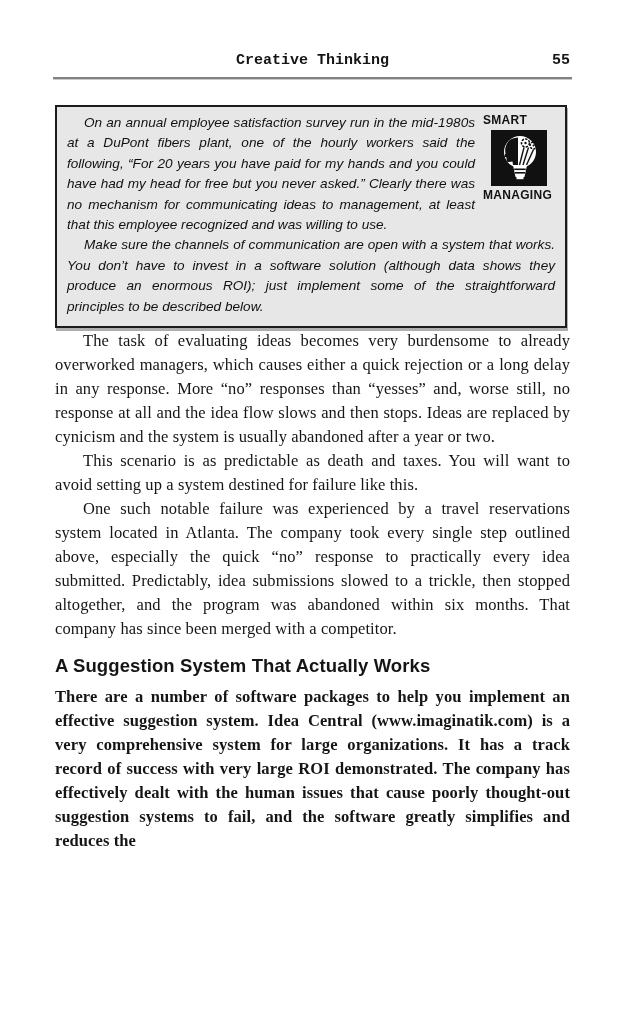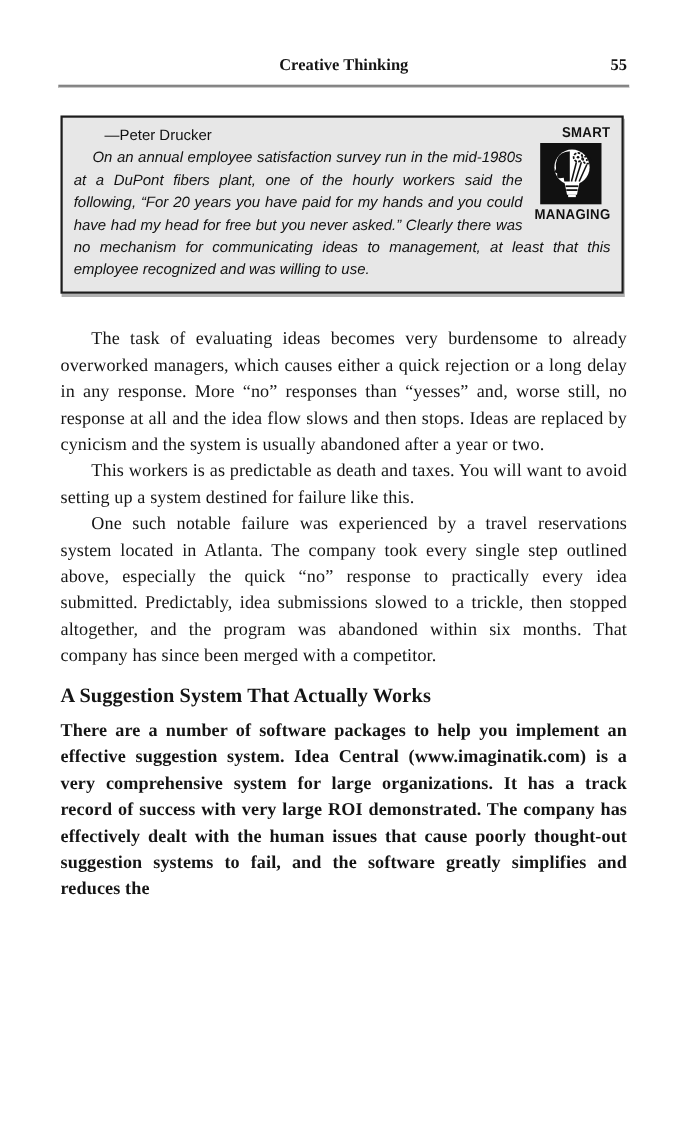--- a/index.html
+++ b/index.html
@@ -14,21 +14,21 @@
     position: relative;
     box-sizing: border-box;
     width: 626px; height: 1024px;
     padding: 52px 56px 0 55px;
     background: #ffffff;
   }
   
   .running-head {
     position: relative;
     height: 22px;
-    font-family: Liberation Serif, serif;
+    font-family: Liberation Mono, monospace;
     font-weight: 700;
     font-size: 15px;
   }
   .running-head .rh-title {
     position: absolute; left: 50%; transform: translateX(-50%);
     top: 0; white-space: nowrap;
   }
   .running-head .rh-pagenum { position: absolute; right: 0; top: 0; }
   .head-rule {
     height: 2px; background: #828282;
@@ -46,21 +46,21 @@
     padding: 6px 10px 9px 10px;
     font-family: "Liberation Sans", sans-serif;
     font-size: 13.6px;
     line-height: 20.4px;
     color: #111;
   }
   .icon-block {
     float: right;
     width: 72px;
     margin: 0 0 2px 8px;
-    text-align: right;
+    text-align: left;
     font-weight: 700;
   }
   .icon-label {
     font-family: "Liberation Sans", sans-serif;
     font-size: 12px; letter-spacing: .3px;
     line-height: 15px;
     transform: scaleY(1.08);
   }
   .bulb-icon-frame { width: 56px; height: 56px; margin: 2px auto 2px; }
   .box-title {
@@ -71,30 +71,30 @@
     text-align: center;
     line-height: 21px;
     margin-bottom: 2px;
     transform-origin: left top;
   }
   .box-p { margin: 0; text-align: justify; }
   .box-p.indent { text-indent: 17px; font-style: italic; }
   .box-attribution { margin: 0; padding-left: 28px; }
   
   .body-copy {
-    margin-top: 29px;
+    margin-top: 1px;
     font-family: "Liberation Serif", serif;
     font-size: 16.5px;
     line-height: 24px;
     text-align: justify;
     letter-spacing: .1px;
   }
   .body-p { margin: 0; text-indent: 28px; }
   .section-heading {
-    font-family: Liberation Serif, serif;
+    font-family: Liberation Sans, sans-serif;
     font-weight: 700;
     font-size: 18.5px;
     line-height: 24px;
     margin: 13px 0 7px 0;
     text-align: left;
   }
   .section-p { margin: 0; text-indent: 0; font-weight: bold; }
 </style>
 </head>
 <body>
@@ -130,26 +130,26 @@
           <circle cx="42.5" cy="15.5" r="1" fill="#111"></circle>
 
           <path d="M33 17.5 L28.5 35" stroke="#111" stroke-width="1.4" fill="none"></path>
           <path d="M37.5 17.5 L32 35" stroke="#111" stroke-width="1.4" fill="none"></path>
           <path d="M42.5 19.5 L35.5 35" stroke="#111" stroke-width="1.4" fill="none"></path>
         </svg>
       </div>
       <div class="icon-label">MANAGING</div>
     </div>
 
-    <p class="box-attribution">—Peter Drucker</p>
     <p class="box-p indent">On an annual employee satisfaction survey run in the mid-1980s at a DuPont fibers plant, one of the hourly workers said the following, “For 20 years you have paid for my hands and you could have had my head for free but you never asked.” Clearly there was no mechanism for communicating ideas to management, at least that this employee recognized and was willing to use.</p>
+    <p class="box-p indent">Make sure the channels of communication are open with a system that works. You don’t have to invest in a software solution (although data shows they produce an enormous ROI); just implement some of the straightforward principles to be described below.</p>
   </div>
 
   <div class="body-copy">
     <p class="body-p">The task of evaluating ideas becomes very burdensome to already overworked managers, which causes either a quick rejection or a long delay in any response. More “no” responses than “yesses” and, worse still, no response at all and the idea flow slows and then stops. Ideas are replaced by cynicism and the system is usually abandoned after a year or two.</p>
-    <p class="body-p">This workers is as predictable as death and taxes. You will want to avoid setting up a system destined for failure like this.</p>
+    <p class="body-p">This scenario is as predictable as death and taxes. You will want to avoid setting up a system destined for failure like this.</p>
     <p class="body-p">One such notable failure was experienced by a travel reservations system located in Atlanta. The company took every single step outlined above, especially the quick “no” response to practically every idea submitted. Predictably, idea submissions slowed to a trickle, then stopped altogether, and the program was abandoned within six months. That company has since been merged with a competitor.</p>
 
     <h2 class="section-heading">A Suggestion System That Actually Works</h2>
     <p class="body-p section-p">There are a number of software packages to help you implement an effective suggestion system. Idea Central (www.imaginatik.com) is a very comprehensive system for large organizations. It has a track record of success with very large ROI demonstrated. The company has effectively dealt with the human issues that cause poorly thought-out suggestion systems to fail, and the software greatly simplifies and reduces the</p>
   </div>
 
 </div>
 
 </body></html>

